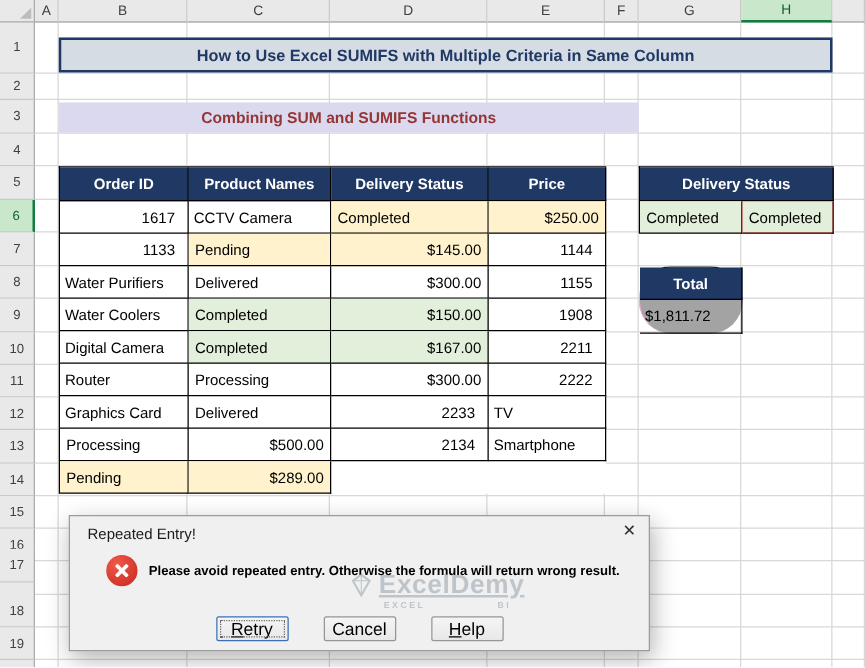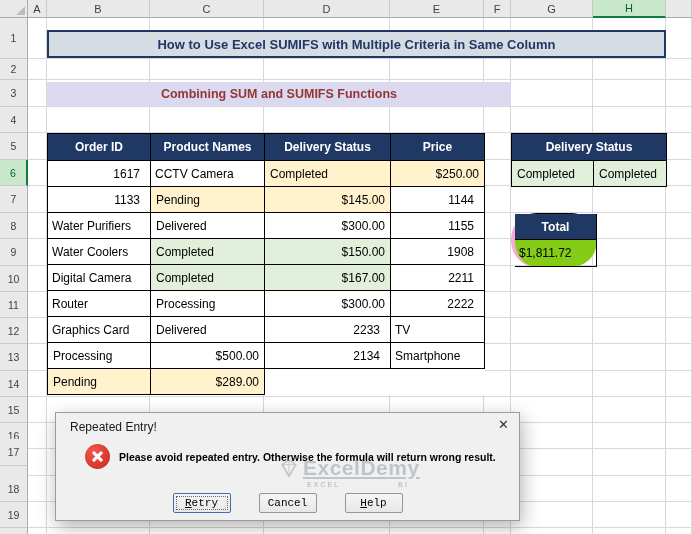--- a/index.html
+++ b/index.html
@@ -54,44 +54,44 @@
   .g { background:#E2EFDA; }
 
   .crit { position:absolute; left:511px; top:133px; z-index:2; background:#fff;
           display:grid; grid-template-columns:82px 73px; grid-template-rows:27px 26px;
           border-top:1px solid #000; border-left:1px solid #000; }
   .span2 { grid-column:1 / 3; }
   .selcell { position:relative; }
   .selcell::after { content:""; position:absolute; inset:-3px; border:3px solid #FF0000;
                     pointer-events:none; z-index:6; }
 
-  .totalblk { position:absolute; left:511px; top:213px; z-index:2; background:#84cc16;
+  .totalblk { position:absolute; left:511px; top:213px; z-index:2; background:#a3a3a3;
               display:grid; grid-template-columns:82px; grid-template-rows:26px 27px;
-              border-top:1px solid #000; border-left:4px solid #f9a8d4;border-radius:26px; }
+              border-top:1px solid #000; border-left:1px solid #f9a8d4;border-radius:26px; }
   .totalval { padding-left:4px; }
 
   
   .dialog { position:absolute; left:55px; top:412px; width:465px; height:109px; z-index:10;
             background:#F0F0F0; border:1px solid #9B9B9B;
             box-shadow:2px 6px 18px rgba(0,0,0,0.30); }
   .dlg-title { position:absolute; left:14px; top:7px; font-size:12px; color:#1A1A1A; }
   .dlg-close { position:absolute; right:10px; top:4px; background:transparent; border:none;
                font-size:13px; color:#333; cursor:pointer; font-family:inherit; }
   .dlg-body { position:absolute; left:29px; top:31px; right:10px; display:flex;
               align-items:center; gap:9px; }
   .err-icon { position:relative; width:25px; height:25px; border-radius:50%; flex:0 0 25px;
               background:radial-gradient(circle at 35% 30%, #F2594B, #C5261B); }
   .err-icon .x1, .err-icon .x2 { position:absolute; left:6px; top:11px; width:13px; height:3px;
                                  background:#fff; border-radius:1px; }
   .err-icon .x1 { transform:rotate(45deg); }
   .err-icon .x2 { transform:rotate(-45deg); }
   .dlg-msg { font-size:10.5px; font-weight:600; color:#000; white-space:nowrap; }
   .dlg-btns { position:absolute; left:0; right:0; bottom:7px; display:flex;
               justify-content:center; gap:28px; }
-  .btn { width:58px; height:20px; font-size:11px; font-family:Liberation Mono, monospace; color:#000;
+  .btn { width:58px; height:20px; font-size:14px; font-family:Liberation Sans, sans-serif; color:#000;
          background:linear-gradient(#F5F5F5,#E8E8E8); border:1px solid #969696;
          border-radius:2px; padding:0; cursor:pointer; }
   .btn span { display:inline-block; }
   .btn.accel span::first-letter { text-decoration:underline; }
   .btn.default { border:1px solid #3D6FB5; outline:1px dotted #6A6A6A; outline-offset:-4px; }
 
   
   .watermark { position:absolute; left:279px; top:456px; z-index:11; opacity:0.5;
                color:#8C9CA8; pointer-events:none; }
   .wm-row { display:flex; align-items:center; gap:4px;text-decoration:underline; }

